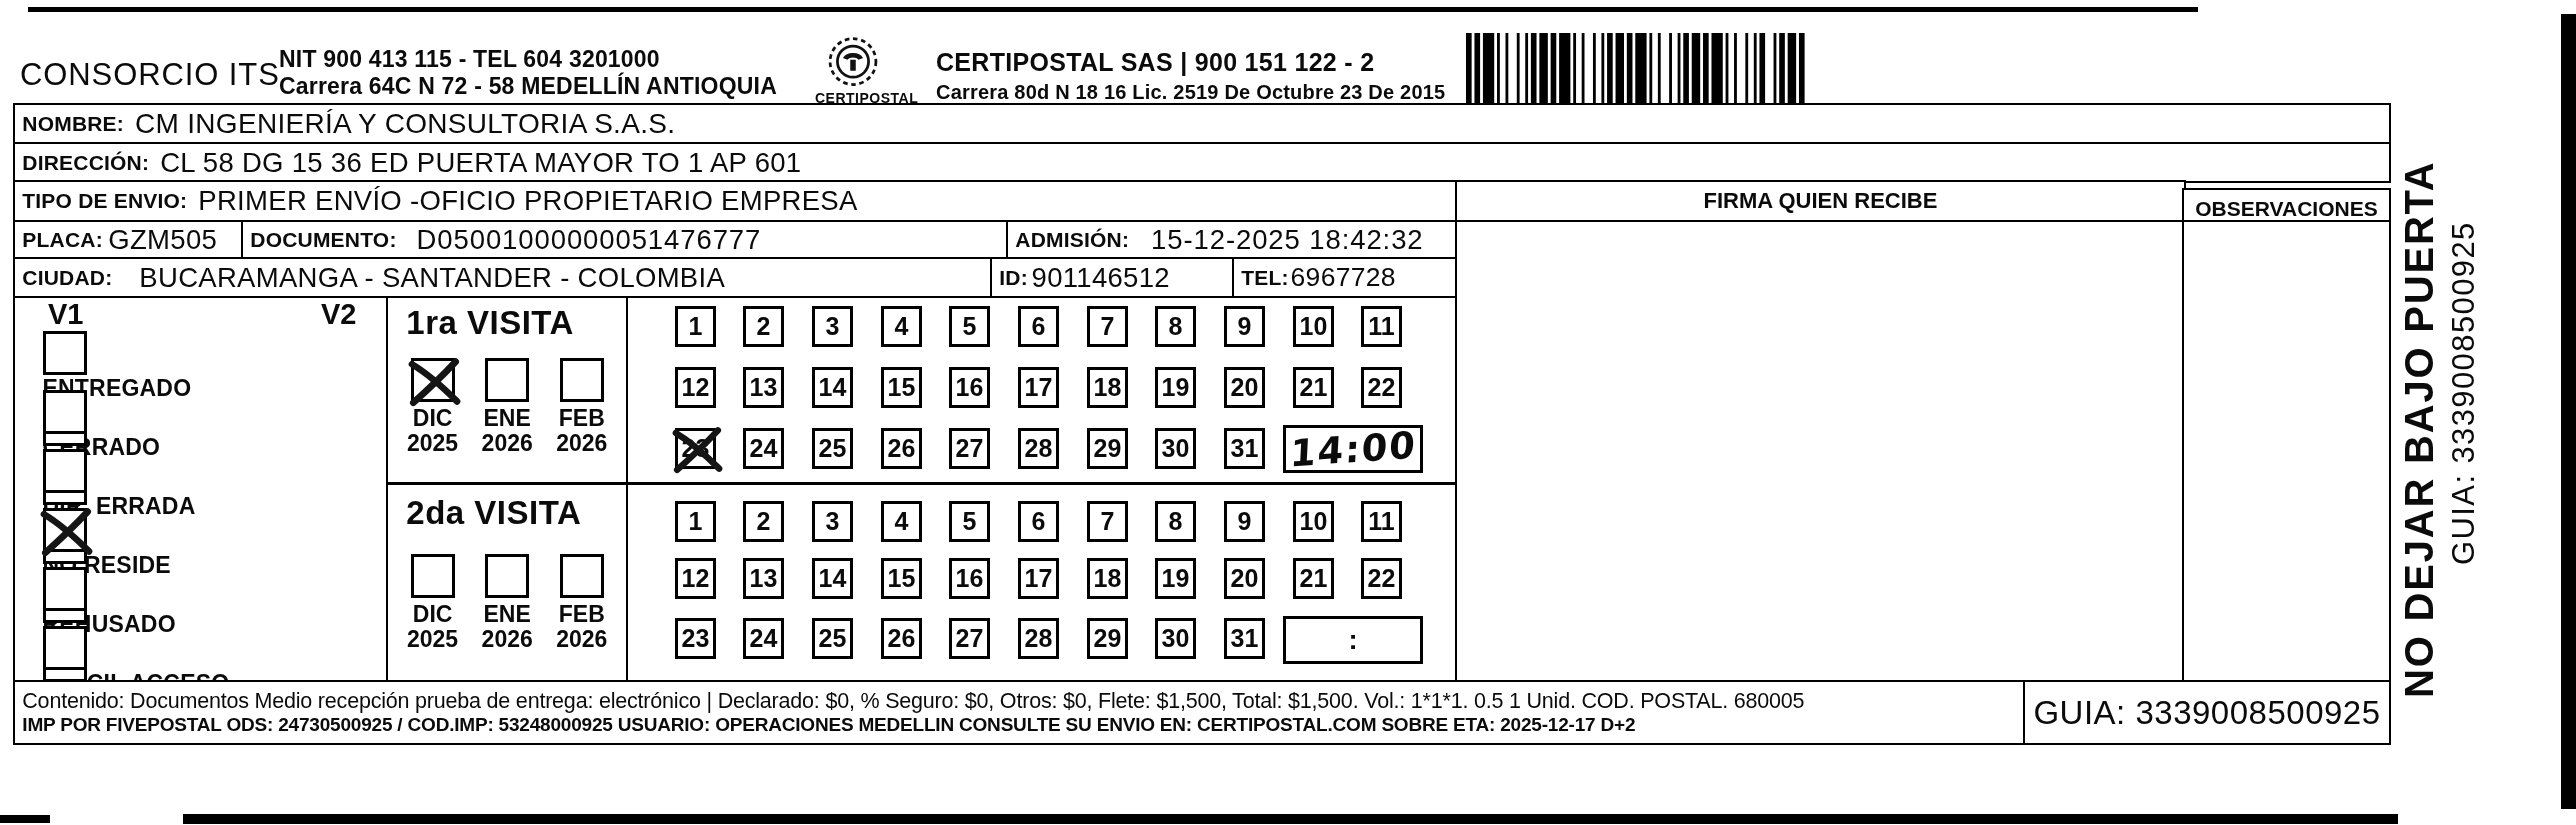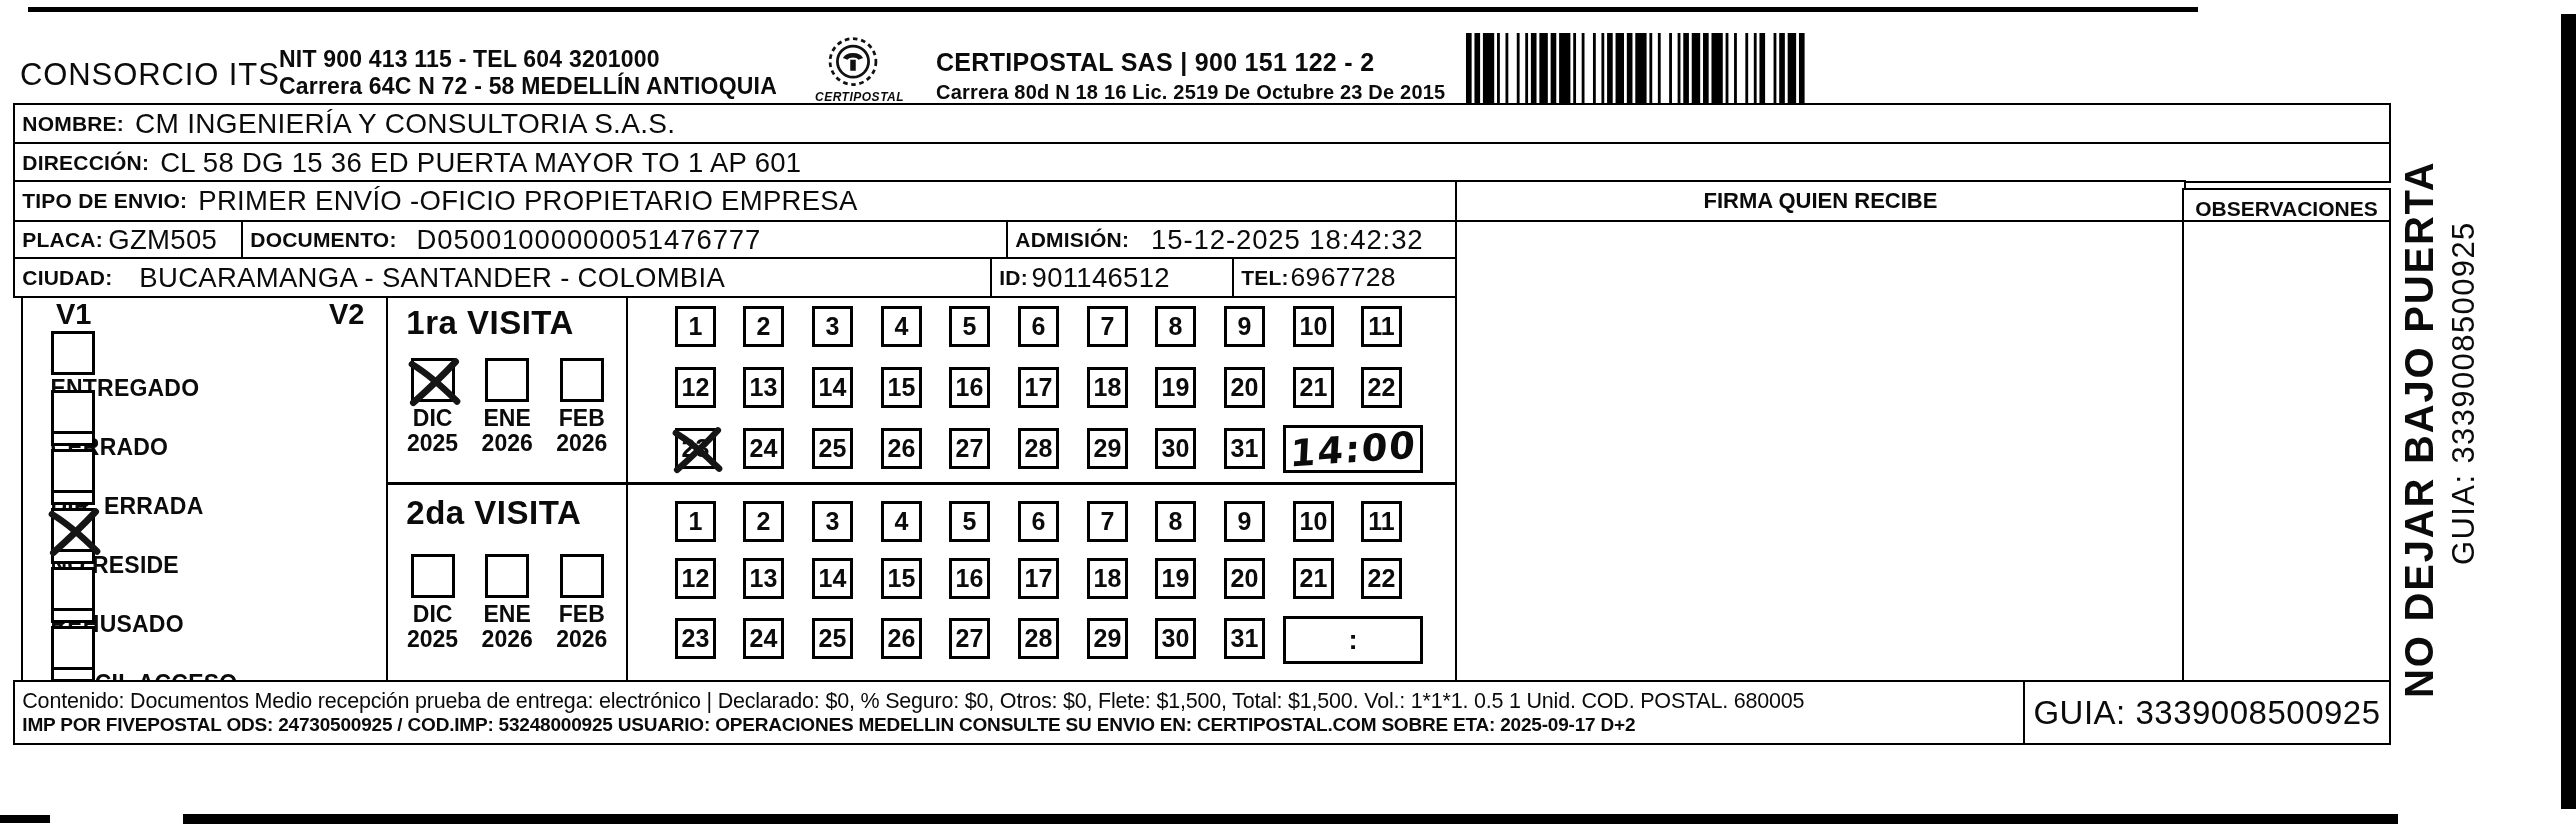--- a/index.html
+++ b/index.html
@@ -36,21 +36,21 @@
   .xmark{position:absolute;overflow:visible;pointer-events:none;}
   .xmark path{stroke:#151515;stroke-width:5;fill:none;stroke-linecap:round;}
   .divider-h{position:absolute;left:0;right:0;height:2.7px;background:#000;}
   .footer-line1{font-size:21.5px;letter-spacing:-0.2px;}
   .footer-line2{font-weight:bold;font-size:19px;letter-spacing:-0.2px;}
   .guia-cell{justify-content:center;font-size:33px;letter-spacing:0.5px;}
   .vtext{position:absolute;writing-mode:vertical-rl;transform:rotate(180deg);white-space:nowrap;}
   .vtext.big{font-weight:bold;font-size:40px;letter-spacing:1.8px;}
   .vtext.small{font-size:31px;letter-spacing:1.4px;}
   .blackbar{position:absolute;background:#000;}
-  .logo-caption{position:absolute;font-weight:bold;font-size:12px;letter-spacing:0.5px;font-style:italic;}
+  .logo-caption{position:absolute;font-weight:bold;font-size:14px;letter-spacing:0.5px;}
 </style>
 </head>
 <body>
 
 <div id="page">
 
   <div class="blackbar" style="left:27.5px;top:7.3px;width:2170px;height:4.6px;"></div>
 
   <div class="abs hdr-company" style="left:20px;top:57px;">CONSORCIO ITS</div>
   <div class="abs hdr-small" style="left:279px;top:46px;">NIT 900 413 115 - TEL 604 3201000</div>
@@ -147,21 +147,21 @@
     <span class="val" style="padding-left:3.7px;">901146512</span>
   </div>
   <div class="cell" style="left:1232px;top:257px;width:225px;height:41px;">
     <span class="lbl">TEL:</span>
     <span class="val" style="padding-left:1.8px;font-size:26.5px;">6967728</span>
   </div>
 
   <div class="cell" style="left:1455px;top:220px;width:731px;height:463px;"></div>
   <div class="cell" style="left:2182px;top:220px;width:209px;height:463px;"></div>
 
-  <div class="panel" style="left:21px;top:296px;width:376px;height:387px;">
+  <div class="panel" style="left:13px;top:296px;width:376px;height:387px;">
     <div class="v-col-hdr" style="left:33px;top:0px;">V1</div>
     <div class="v-col-hdr" style="left:306px;top:0px;">V2</div>
     <div id="status-rows" style="position:absolute;left:0;right:0;top:33px;">
         <div class="status-row">
           <div class="cb"></div>
           <div class="status-label">ENTREGADO</div>
           <div class="cb"></div>
         </div>
         <div class="status-row">
           <div class="cb"></div>
@@ -315,21 +315,21 @@
         <div class="daybox" style="left: 527px; top: 320px;">30</div>
         <div class="daybox" style="left: 596px; top: 320px;">31</div>
         <div class="widebox" style="left: 655px; top: 318px;">
           <span class="colon">:</span>
         </div>
       </div>
   </div>
 
   <div class="cell" style="left:13px;top:680px;width:2013px;height:65px;align-items:flex-start;flex-direction:column;justify-content:center;padding-left:7.3px;">
     <div class="footer-line1">Contenido: Documentos Medio recepción prueba de entrega: electrónico | Declarado: $0, % Seguro: $0, Otros: $0, Flete: $1,500, Total: $1,500. Vol.: 1*1*1. 0.5  1 Unid. COD. POSTAL. 680005</div>
-    <div class="footer-line2">IMP POR FIVEPOSTAL ODS: 24730500925 / COD.IMP: 53248000925 USUARIO: OPERACIONES MEDELLIN CONSULTE SU ENVIO EN: CERTIPOSTAL.COM SOBRE ETA: 2025-09-17 D+2</div>
+    <div class="footer-line2">IMP POR FIVEPOSTAL ODS: 24730500925 / COD.IMP: 53248000925 USUARIO: OPERACIONES MEDELLIN CONSULTE SU ENVIO EN: CERTIPOSTAL.COM SOBRE ETA: 2025-12-17 D+2</div>
   </div>
   <div class="cell guia-cell" style="left:2023px;top:680px;width:368px;height:65px;">
     <span>GUIA: 3339008500925</span>
   </div>
 
   <div class="vtext big" style="left:2397px;top:113px;height:632px;text-align:center;">NO DEJAR BAJO PUERTA</div>
   <div class="vtext small" style="left:2446px;top:137px;height:513px;text-align:center;">GUIA: 3339008500925</div>
 
   <div class="blackbar" style="left:2561px;top:13.7px;width:14.6px;height:795px;"></div>
   <div class="blackbar" style="left:0px;top:815px;width:50px;height:8.2px;"></div>

